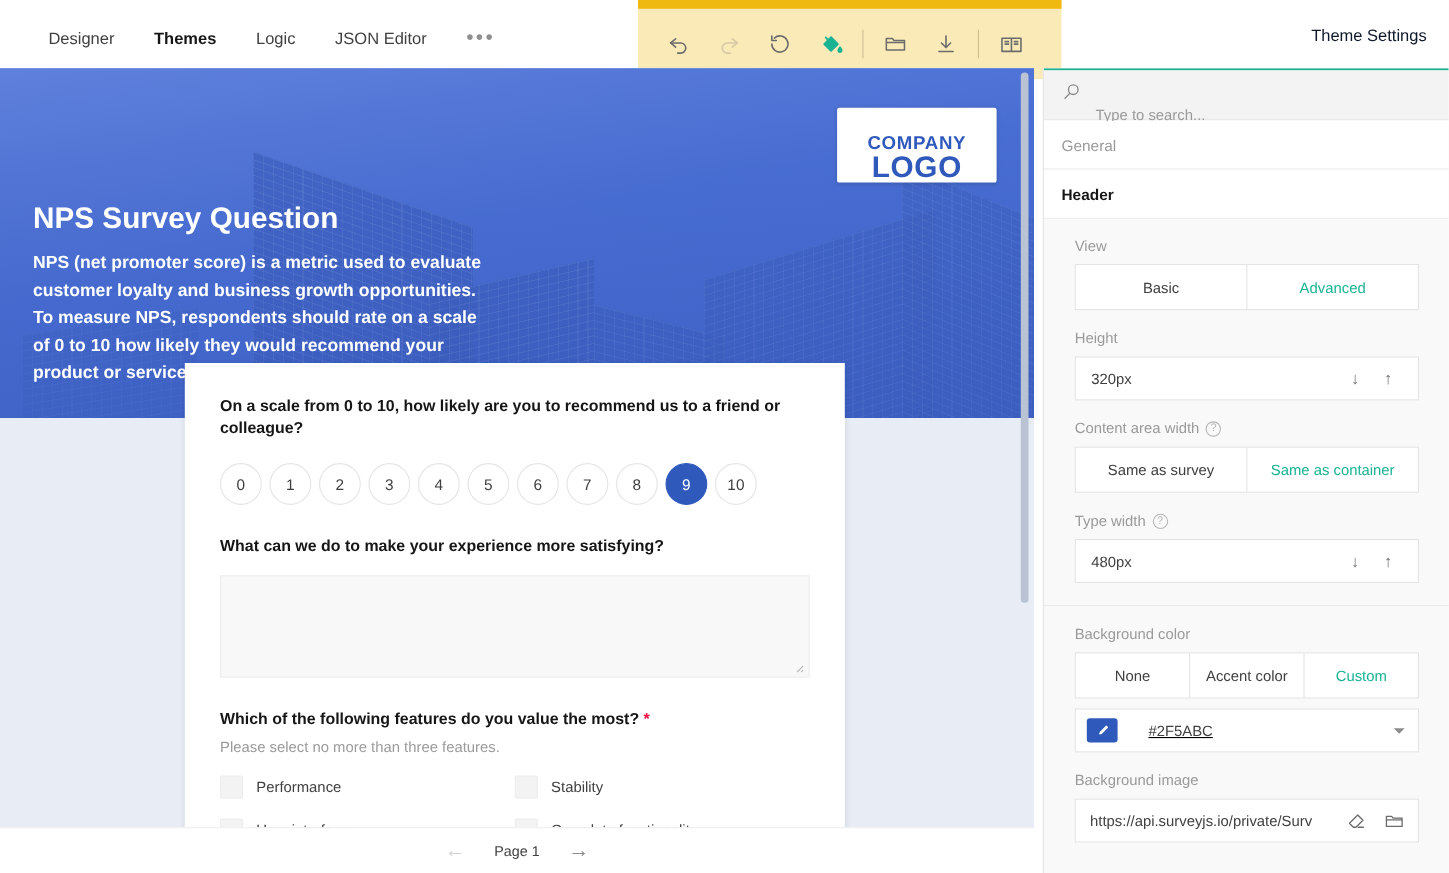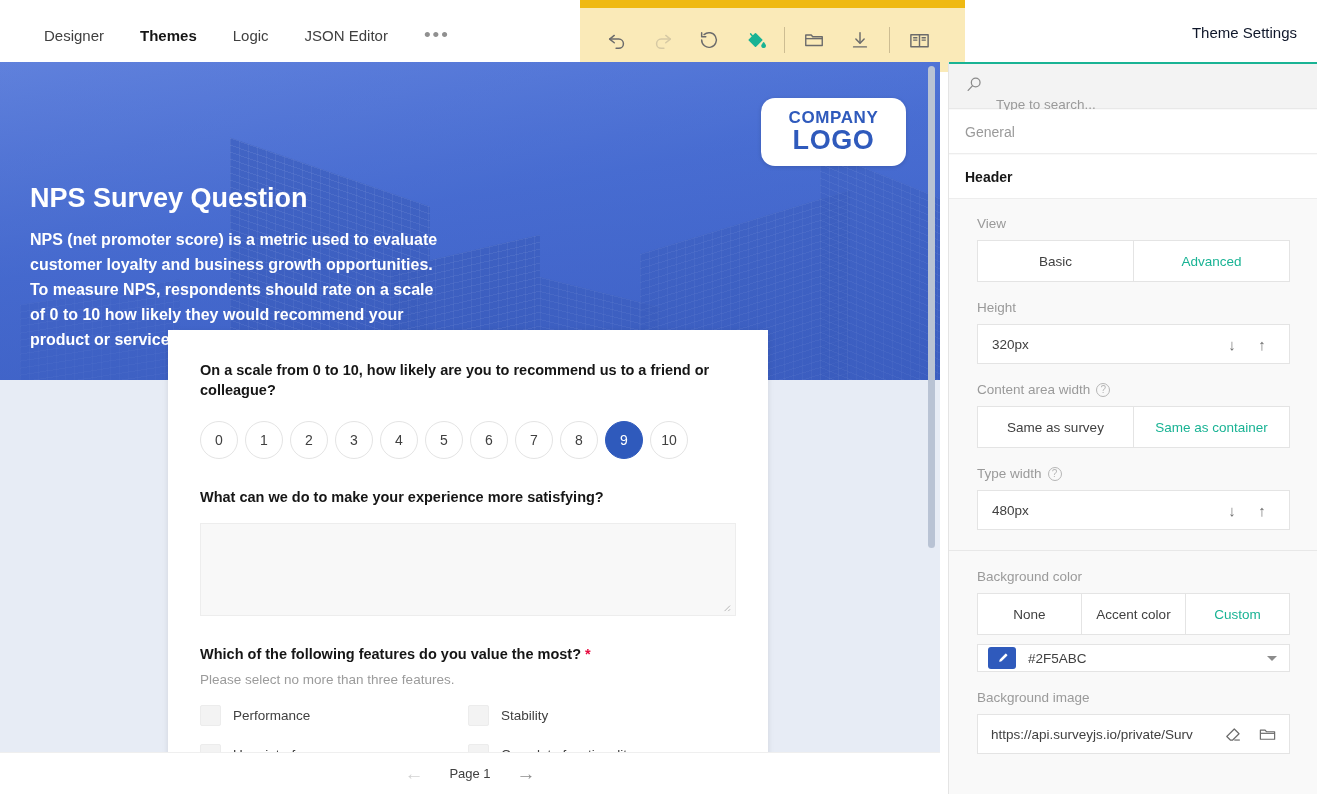--- a/index.html
+++ b/index.html
@@ -73,22 +73,22 @@
   .b1 { left: 230px; top: 110px; width: 200px; height: 290px; transform: skewY(19deg); }
   .b2 { left: 390px; top: 190px; width: 150px; height: 230px; transform: skewY(-13deg); }
   .b3 { left: 540px; top: 230px; width: 120px; height: 200px; transform: skewY(14deg); opacity:.6; }
   .b4 { left: 640px; top: 160px; width: 210px; height: 270px; transform: skewY(-17deg); opacity:.55;}
   .b5 { left: 820px; top: 120px; width: 160px; height: 300px; transform: skewY(22deg); opacity:.5; }
   .b6 { left: 20px;  top: 230px; width: 160px; height: 220px; transform: skewY(-9deg); opacity:.35;}
   .haze { position: absolute; inset: 0; background: linear-gradient(180deg, rgba(74,111,212,.35), rgba(60,95,195,.55)); }
 
   .logo-box {
     position: absolute; right: 34px; top: 36px; width: 145px; height: 68px;
-    background: #fff; border-radius: 14px;
-    display: flex; flex-direction: column; align-items: center; justify-content: center;
+    background: #fff; border-radius: 2px;
+    display: flex; flex-direction: column; align-items: center; justify-content: flex-end;
     box-shadow: 0 1px 4px rgba(0,0,0,.15);
   }
   .logo-top { font-size: 17px; font-weight: bold; letter-spacing: .6px; color: #2f5abc; line-height: 1; }
   .logo-bot { font-size: 27px; font-weight: bold; letter-spacing: .6px; color: #2f5abc; line-height: 1.05; }
 
   .hdr-text { position: absolute; left: 30px; top: 120px; width: 420px; color: #fff; }
   .hdr-title { font-size: 27px; font-weight: bold; line-height: 1.2; margin-bottom: 14px; }
   .hdr-desc { font-size: 16px; font-weight: bold; line-height: 1.55; }
 
   
@@ -190,22 +190,22 @@
   .btn-group > div.accent { color: #19b394; }
 
   .spinner {
     height: 40px; background: #fff; border: 1px solid #e4e4e4;
     display: flex; align-items: center; padding: 0 12px 0 14px;
   }
   .spin-val { flex: 1; font-size: 13.5px; color: #404040; }
   .spin-btn { width: 30px; text-align: center; font-size: 15px; color: #707070; cursor: pointer; }
 
   .color-row {
-    height: 28px; background: #fff; border: 1px solid #e4e4e4;
-    display: flex; align-items: center; padding: 0 12px 0 10px; gap: 12px;
+    height: 40px; background: #fff; border: 1px solid #e4e4e4;
+    display: flex; align-items: center; padding: 0 12px 0 10px; gap: 28px; text-decoration: underline;
   }
   .swatch {
     width: 28px; height: 22px; border-radius: 3px; background: #2f5abc;
     display: flex; align-items: center; justify-content: center; cursor: pointer; flex: none;
   }
   .color-val { flex: 1; font-size: 13.5px; color: #404040; }
   .caret { width: 0; height: 0; border-left: 5px solid transparent; border-right: 5px solid transparent;
     border-top: 5px solid #8c8c8c; cursor: pointer; }
 
   .url-row {

